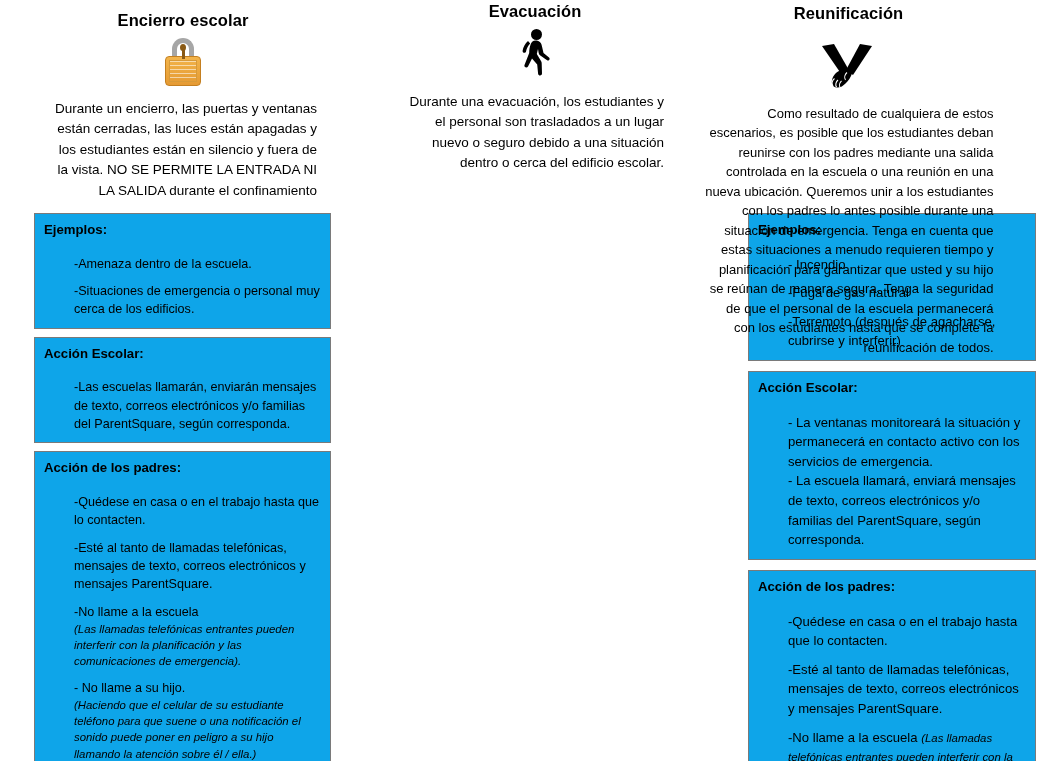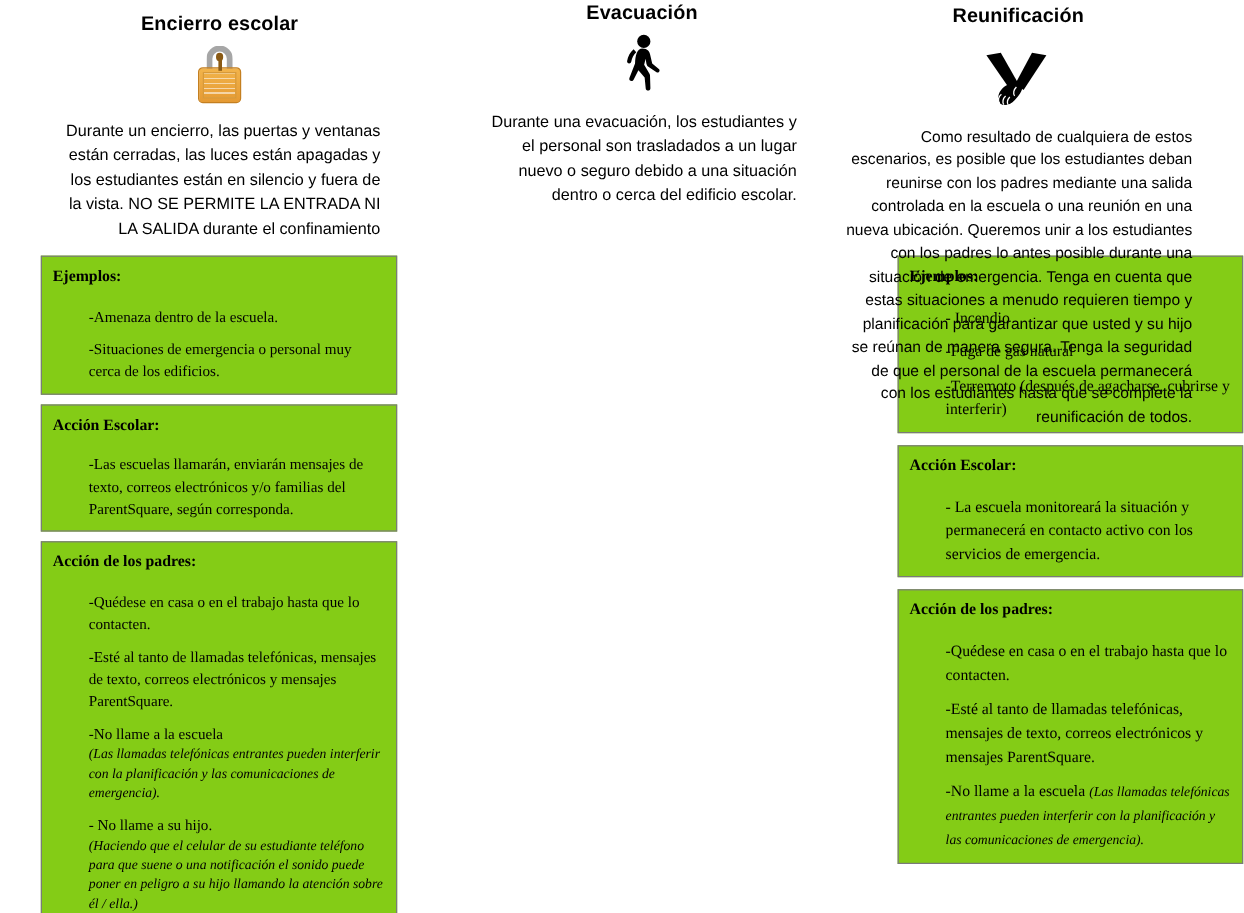--- a/index.html
+++ b/index.html
@@ -69,22 +69,21 @@
     line-height: 1.5;
   }
 
   .boxes { position: absolute; }
   .boxes-lockdown   { left: 30px;  top: 213px; width: 297px; }
   .boxes-evacuation { left: 374px; top: 213px; width: 288px; }
 
   .box {
     border: 1px solid #7a7a7a;
     box-sizing: border-box;
-    background: #84cc16;
-    font-family: Liberation Serif, serif;
+    background: #0ea5e9;
   }
 
   .box + .box { margin-top: 8px; }
   .boxes-evacuation .box + .box { margin-top: 10px; }
 
   .box-body {
     padding: 8px 9px 9px 9px;
   }
   .box-heading {
     font-weight: bold;
@@ -269,21 +268,22 @@
             <li class="box-item">-Fuga de gas natural</li>
             <li class="box-item">-Terremoto (después de agacharse, cubrirse y interferir)</li>
           </ul>
         </div>
       </div>
 
       <div class="box">
         <div class="box-body">
           <div class="box-heading">Acción Escolar:</div>
           <ul class="box-items">
-            <li class="box-item">- La escuela monitoreará la situación y permanecerá en contacto activo con los servicios de emergencia.</li>
+            <li class="box-item">- La ventanas monitoreará la situación y permanecerá en contacto activo con los servicios de emergencia.</li>
+            <li class="box-item tight">- La escuela llamará, enviará mensajes de texto, correos electrónicos y/o familias del ParentSquare, según corresponda.</li>
           </ul>
         </div>
       </div>
 
       <div class="box">
         <div class="box-body">
           <div class="box-heading">Acción de los padres:</div>
           <ul class="box-items">
             <li class="box-item">-Quédese en casa o en el trabajo hasta que lo contacten.</li>
             <li class="box-item">-Esté al tanto de llamadas telefónicas, mensajes de texto, correos electrónicos y mensajes ParentSquare.</li>

